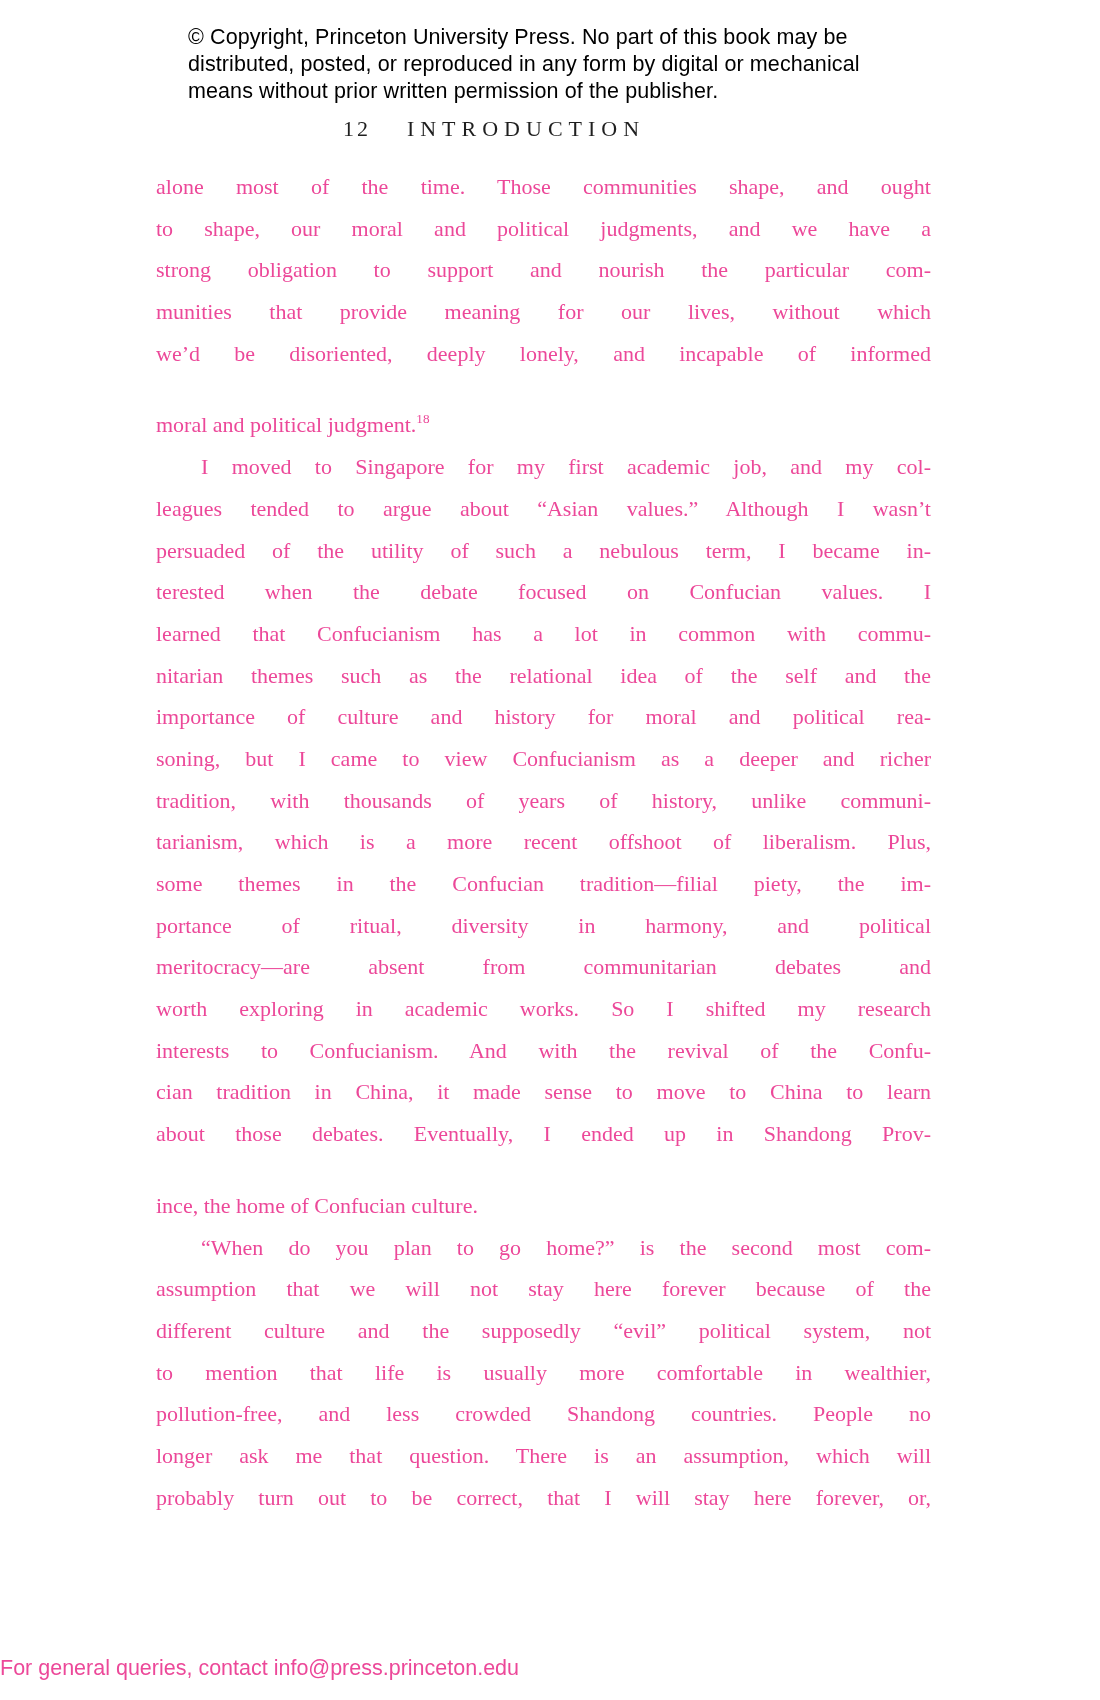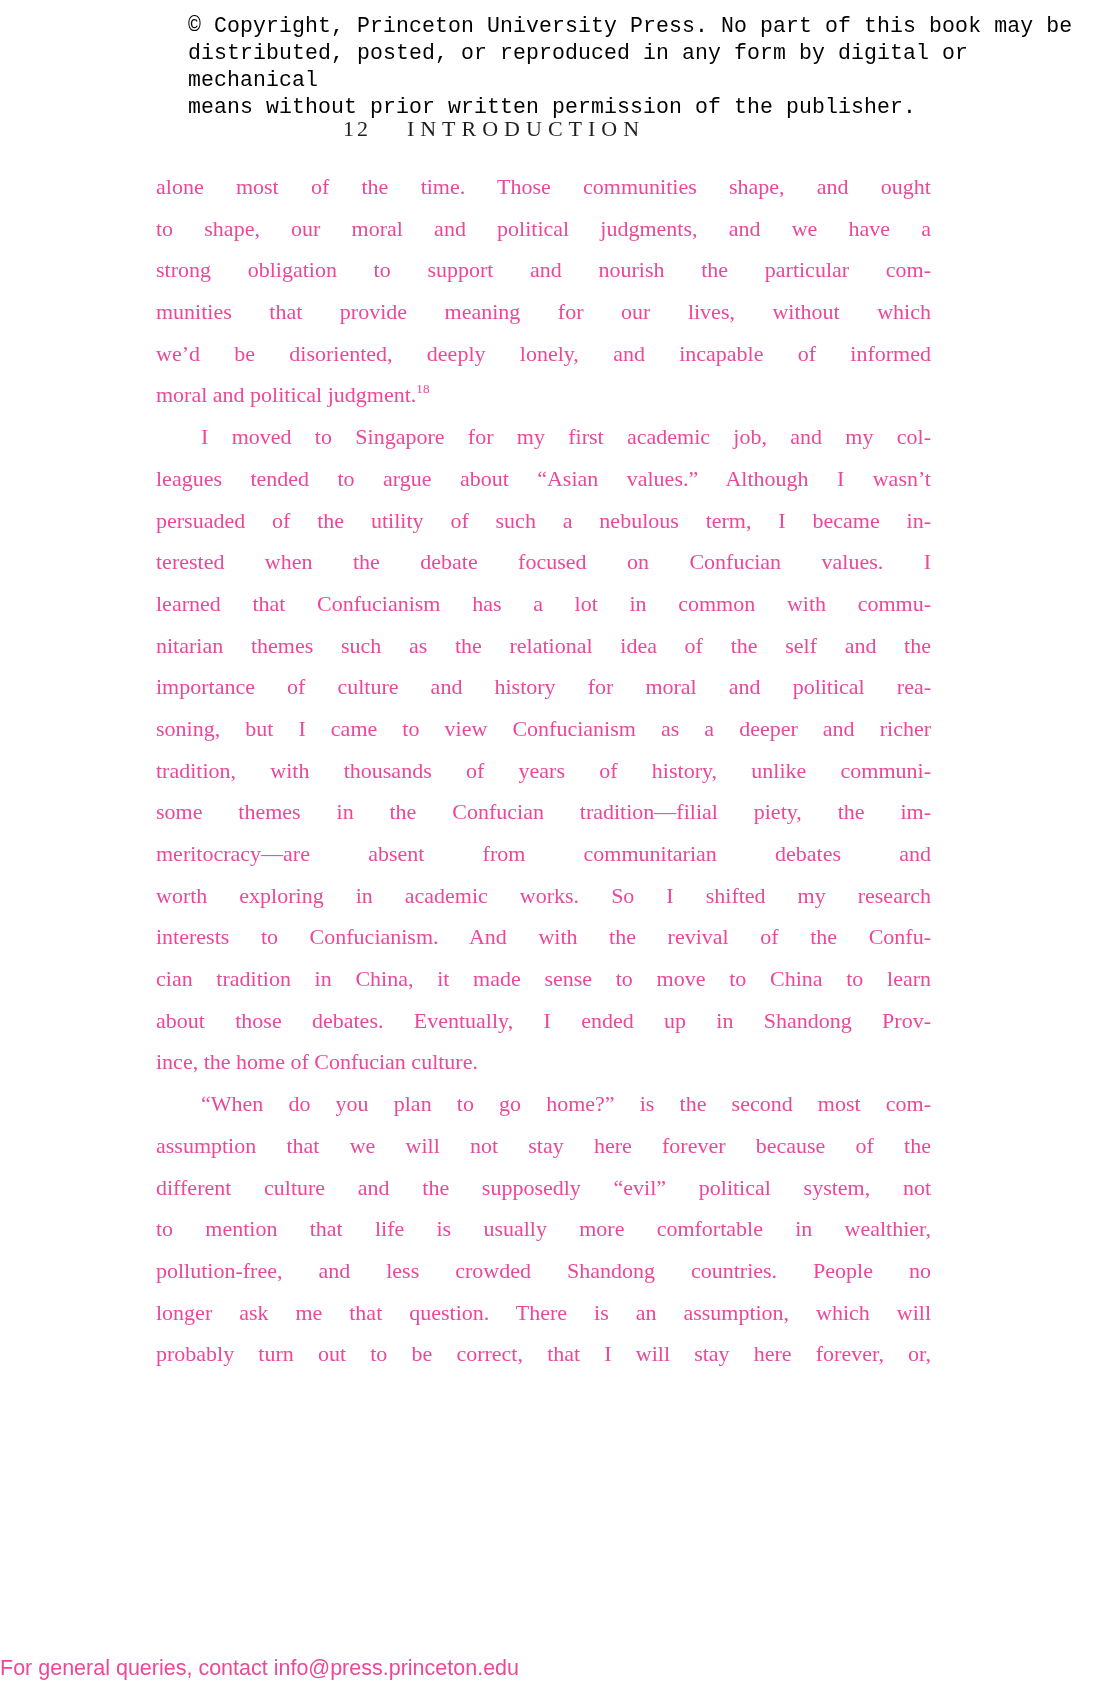--- a/index.html
+++ b/index.html
@@ -8,22 +8,22 @@
     width: 1100px;
     height: 1700px;
     margin: 0 auto;
     background: #ffffff;
     overflow: hidden;
   }
   
   .copyright {
     position: absolute;
     left: 188px;
-    top: 13px;
-    font-family: Liberation Mono, monospace;
+    top: 24px;
+    font-family: Liberation Sans, sans-serif;
     font-size: 21.5px;
     line-height: 27px;
     color: #000000;
     letter-spacing: 0.1px;
   }
   
   .running-head {
     position: absolute;
     left: 0;
     top: 116px;
@@ -56,20 +56,21 @@
     height: 41.7px;
     line-height: 41.7px;
     text-align: justify;
     text-align-last: justify;
     overflow: hidden;
     white-space: nowrap; 
   }
   .bline.lastline {
     text-align-last: left;
     text-align: center;
+    margin-top: 30px;
   }
   .para.indent .bline:first-child { padding-left: 45px; }
   .bline sup {
     font-size: 0.6em;
     line-height: 0;
     vertical-align: 9px;
     letter-spacing: 0;
   }
   
   .footer {
@@ -111,21 +112,23 @@
       <div class="para indent">
         <div class="bline">I moved to Singapore for my first academic job, and my col-</div>
         <div class="bline">leagues tended to argue about “Asian values.” Although I wasn’t</div>
         <div class="bline">persuaded of the utility of such a nebulous term, I became in-</div>
         <div class="bline">terested when the debate focused on Confucian values. I</div>
         <div class="bline">learned that Confucianism has a lot in common with commu-</div>
         <div class="bline">nitarian themes such as the relational idea of the self and the</div>
         <div class="bline">importance of culture and history for moral and political rea-</div>
         <div class="bline">soning, but I came to view Confucianism as a deeper and richer</div>
         <div class="bline">tradition, with thousands of years of history, unlike communi-</div>
+        <div class="bline">tarianism, which is a more recent offshoot of liberalism. Plus,</div>
         <div class="bline">some themes in the Confucian tradition—filial piety, the im-</div>
+        <div class="bline">portance of ritual, diversity in harmony, and political</div>
         <div class="bline">meritocracy—are absent from communitarian debates and</div>
         <div class="bline">worth exploring in academic works. So I shifted my research</div>
         <div class="bline">interests to Confucianism. And with the revival of the Confu-</div>
         <div class="bline">cian tradition in China, it made sense to move to China to learn</div>
         <div class="bline">about those debates. Eventually, I ended up in Shandong Prov-</div>
         <div class="bline lastline">ince, the home of Confucian culture.</div>
       </div>
       <div class="para indent">
         <div class="bline">“When do you plan to go home?” is the second most com-</div>
         <div class="bline">assumption that we will not stay here forever because of the</div>

